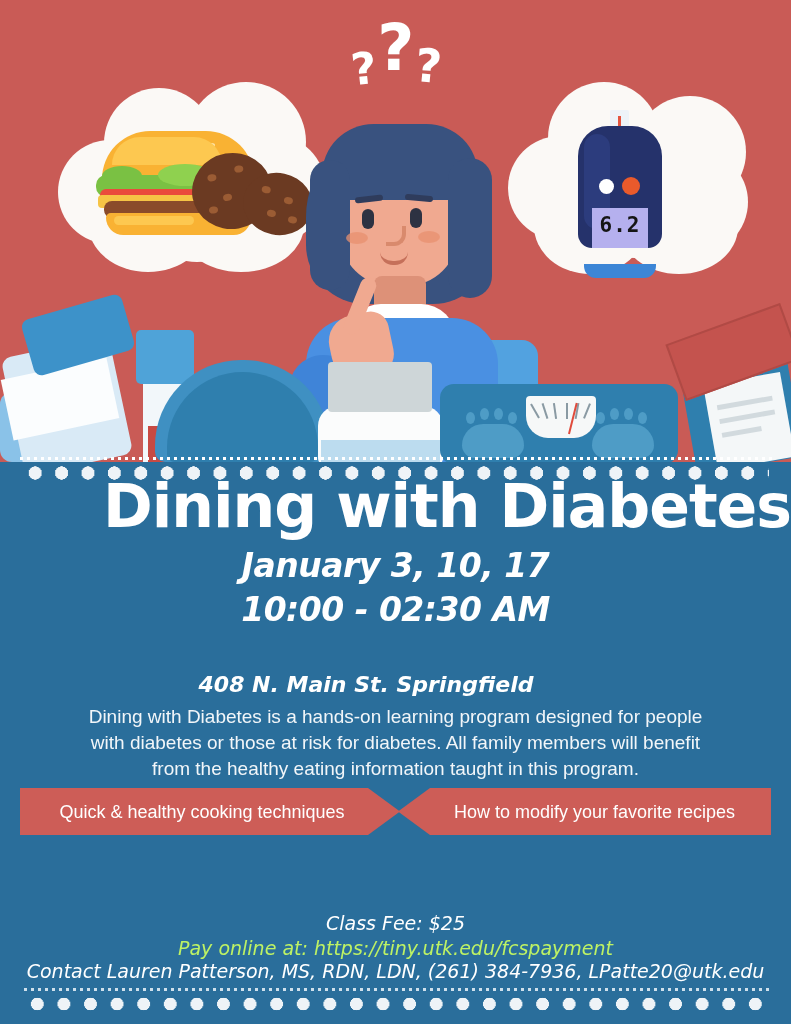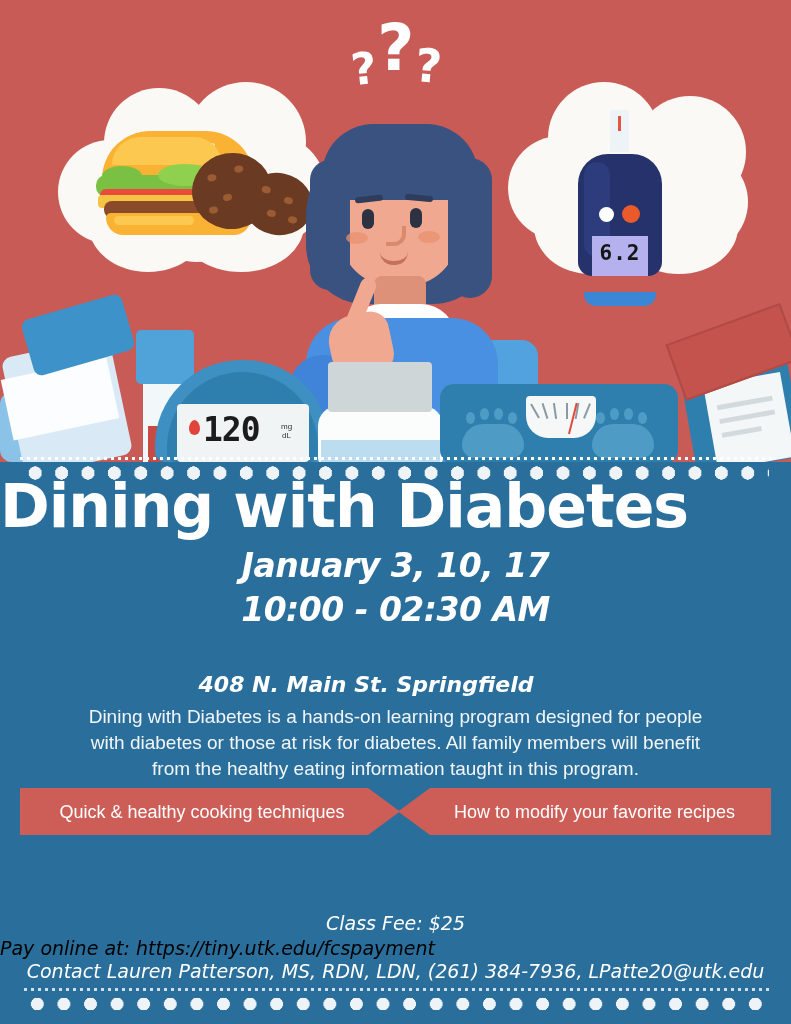--- a/index.html
+++ b/index.html
@@ -47,21 +47,21 @@
   .bun-bot:after{content:"";position:absolute;left:8px;top:3px;width:80px;height:9px;background:#fdc850;border-radius:6px;}
 
   
   .cookie{position:absolute;background:#6b3a22;border-radius:50%;}
   .cookie .chip{position:absolute;width:9px;height:7px;background:#9b5c34;border-radius:50%;}
 
   
   .meter{position:absolute;left:578px;top:110px;width:84px;height:152px;}
   .strip{position:absolute;left:32px;top:0;width:19px;height:42px;background:#eef3f8;border-radius:2px;}
   .strip:after{content:"";position:absolute;left:8px;top:6px;width:3px;height:15px;background:#e4553f;}
-  .mbody{position:absolute;left:0;top:44px;width:84px;height:122px;background:#25326b;
+  .mbody{position:absolute;left:0;top:16px;width:84px;height:122px;background:#25326b;
          border-radius:30px 30px 14px 14px;}
   .mbody:before{content:"";position:absolute;left:6px;top:8px;width:26px;height:95px;background:#2c3c7d;border-radius:20px;}
   .btn-w{position:absolute;left:21px;top:53px;width:15px;height:15px;background:#fff;border-radius:50%;}
   .btn-o{position:absolute;left:44px;top:51px;width:18px;height:18px;background:#ea5a2b;border-radius:50%;}
   .screen{position:absolute;left:14px;top:82px;width:56px;height:40px;background:#b5b0ee;}
   .screen span{position:absolute;left:0;top:5px;width:56px;text-align:center;color:#151515;
                font-family:"DejaVu Sans Mono",monospace;font-size:21px;font-weight:bold;letter-spacing:1px;}
   .mfoot{position:absolute;left:6px;top:138px;width:72px;height:14px;background:#3c86d6;border-radius:0 0 12px 12px;}
 
   
@@ -144,21 +144,21 @@
   .divider{position:absolute;left:0;top:455px;width:791px;height:36px;z-index:6;}
   .divline{position:absolute;left:18px;top:2px;right:18px;height:3px;
      background-image:radial-gradient(circle,#ffffff 48%,transparent 50%);
      background-size:7px 3px;background-repeat:repeat-x;}
   .dotrow{position:absolute;left:22px;top:10px;right:22px;height:16px;
      background-image:radial-gradient(circle,#eef3f7 42%,transparent 44%);
      background-size:26.4px 16px;background-repeat:repeat-x;}
 
   
   .content{position:absolute;left:0;top:462px;width:791px;height:562px;background:#2a6e9b;}
-  .title{position:absolute;left:0;top:9px;width:791px;text-align:left;color:#ffffff;
+  .title{position:absolute;left:0;top:9px;width:791px;text-align:right;color:#ffffff;
     font-family:"DejaVu Sans",sans-serif;font-weight:bold;font-size:60px;letter-spacing:-1px;}
   .dateline{position:absolute;left:0;top:84px;width:791px;text-align:center;color:#fff;
     font-family:"DejaVu Sans",sans-serif;font-style:italic;font-weight:bold;font-size:33px;letter-spacing:-.5px;}
   .timeline{position:absolute;left:0;top:128px;width:791px;text-align:center;color:#fff;
     font-family:"DejaVu Sans",sans-serif;font-style:italic;font-weight:bold;font-size:33px;letter-spacing:-.5px;}
   .venue1{position:absolute;left:0;top:180px;width:791px;text-align:center;color:#fff;
     font-family:"DejaVu Sans",sans-serif;font-style:italic;font-weight:bold;font-size:22px;}
   .venue2{position:absolute;left:0;top:210px;width:732px;text-align:center;color:#fff;
     font-family:"DejaVu Sans",sans-serif;font-style:italic;font-weight:bold;font-size:22px;}
   .blurb{position:absolute;left:86px;top:242px;width:619px;text-align:center;color:#f2f6f9;
@@ -172,21 +172,21 @@
        justify-content:center;color:#fff;font-family:"Liberation Sans",sans-serif;font-size:18px;
        line-height:24px;text-align:center;box-sizing:border-box;}
   .ban.left{left:20px;width:380px;padding:0 34px 0 18px;
        clip-path:polygon(0 0, calc(100% - 32px) 0, 100% 50%, calc(100% - 32px) 100%, 0 100%);}
   .ban.right{left:398px;width:373px;padding:0 16px 0 36px;
        clip-path:polygon(32px 0, 100% 0, 100% 100%, 32px 100%, 0 50%);}
 
   
   .fee{position:absolute;left:0;top:912px;width:791px;text-align:center;color:#fff;
        font-family:"DejaVu Sans",sans-serif;font-style:italic;font-size:19px;}
-  .pay{position:absolute;left:0;top:937px;width:791px;color:#000000;
+  .pay{position:absolute;left:0;top:937px;width:791px;text-align:center;color:#bef264;
        font-family:"DejaVu Sans",sans-serif;font-style:italic;font-size:19px;}
   .contact{position:absolute;left:0;top:960px;width:791px;text-align:center;color:#fff;
        font-family:"DejaVu Sans",sans-serif;font-style:italic;font-size:19px;}
   .botline{position:absolute;left:22px;top:988px;right:22px;height:3px;
      background-image:radial-gradient(circle,#cfe0ec 48%,transparent 50%);
      background-size:7px 3px;background-repeat:repeat-x;}
   .botdots{position:absolute;left:24px;top:996px;right:24px;height:16px;
      background-image:radial-gradient(circle,#eef3f7 40%,transparent 42%);
      background-size:26.6px 16px;background-repeat:repeat-x;}
 </style>
@@ -300,28 +300,20 @@
 
     <div class="obj vial">
       <div class="tube"></div>
         <div class="blood"></div>
         <div class="capV"></div>
     </div>
 
     <div class="obj meter2">
       <div class="shellB"></div>
       <div class="shellIn"></div>
-      <div class="lcd">
-        <span class="drop"></span>
-        <span class="val">120</span>
-        <span class="unit">
-          <span>mg</span><br>
-          <span>dL</span>
-        </span>
-      </div>
     </div>
 
     <div class="obj bottleC">
       <div class="bodyC"></div>
         <div class="bandC"></div>
         <div class="capC"></div>
     </div>
 
     <div class="obj scale">
       <div class="plate"></div>

